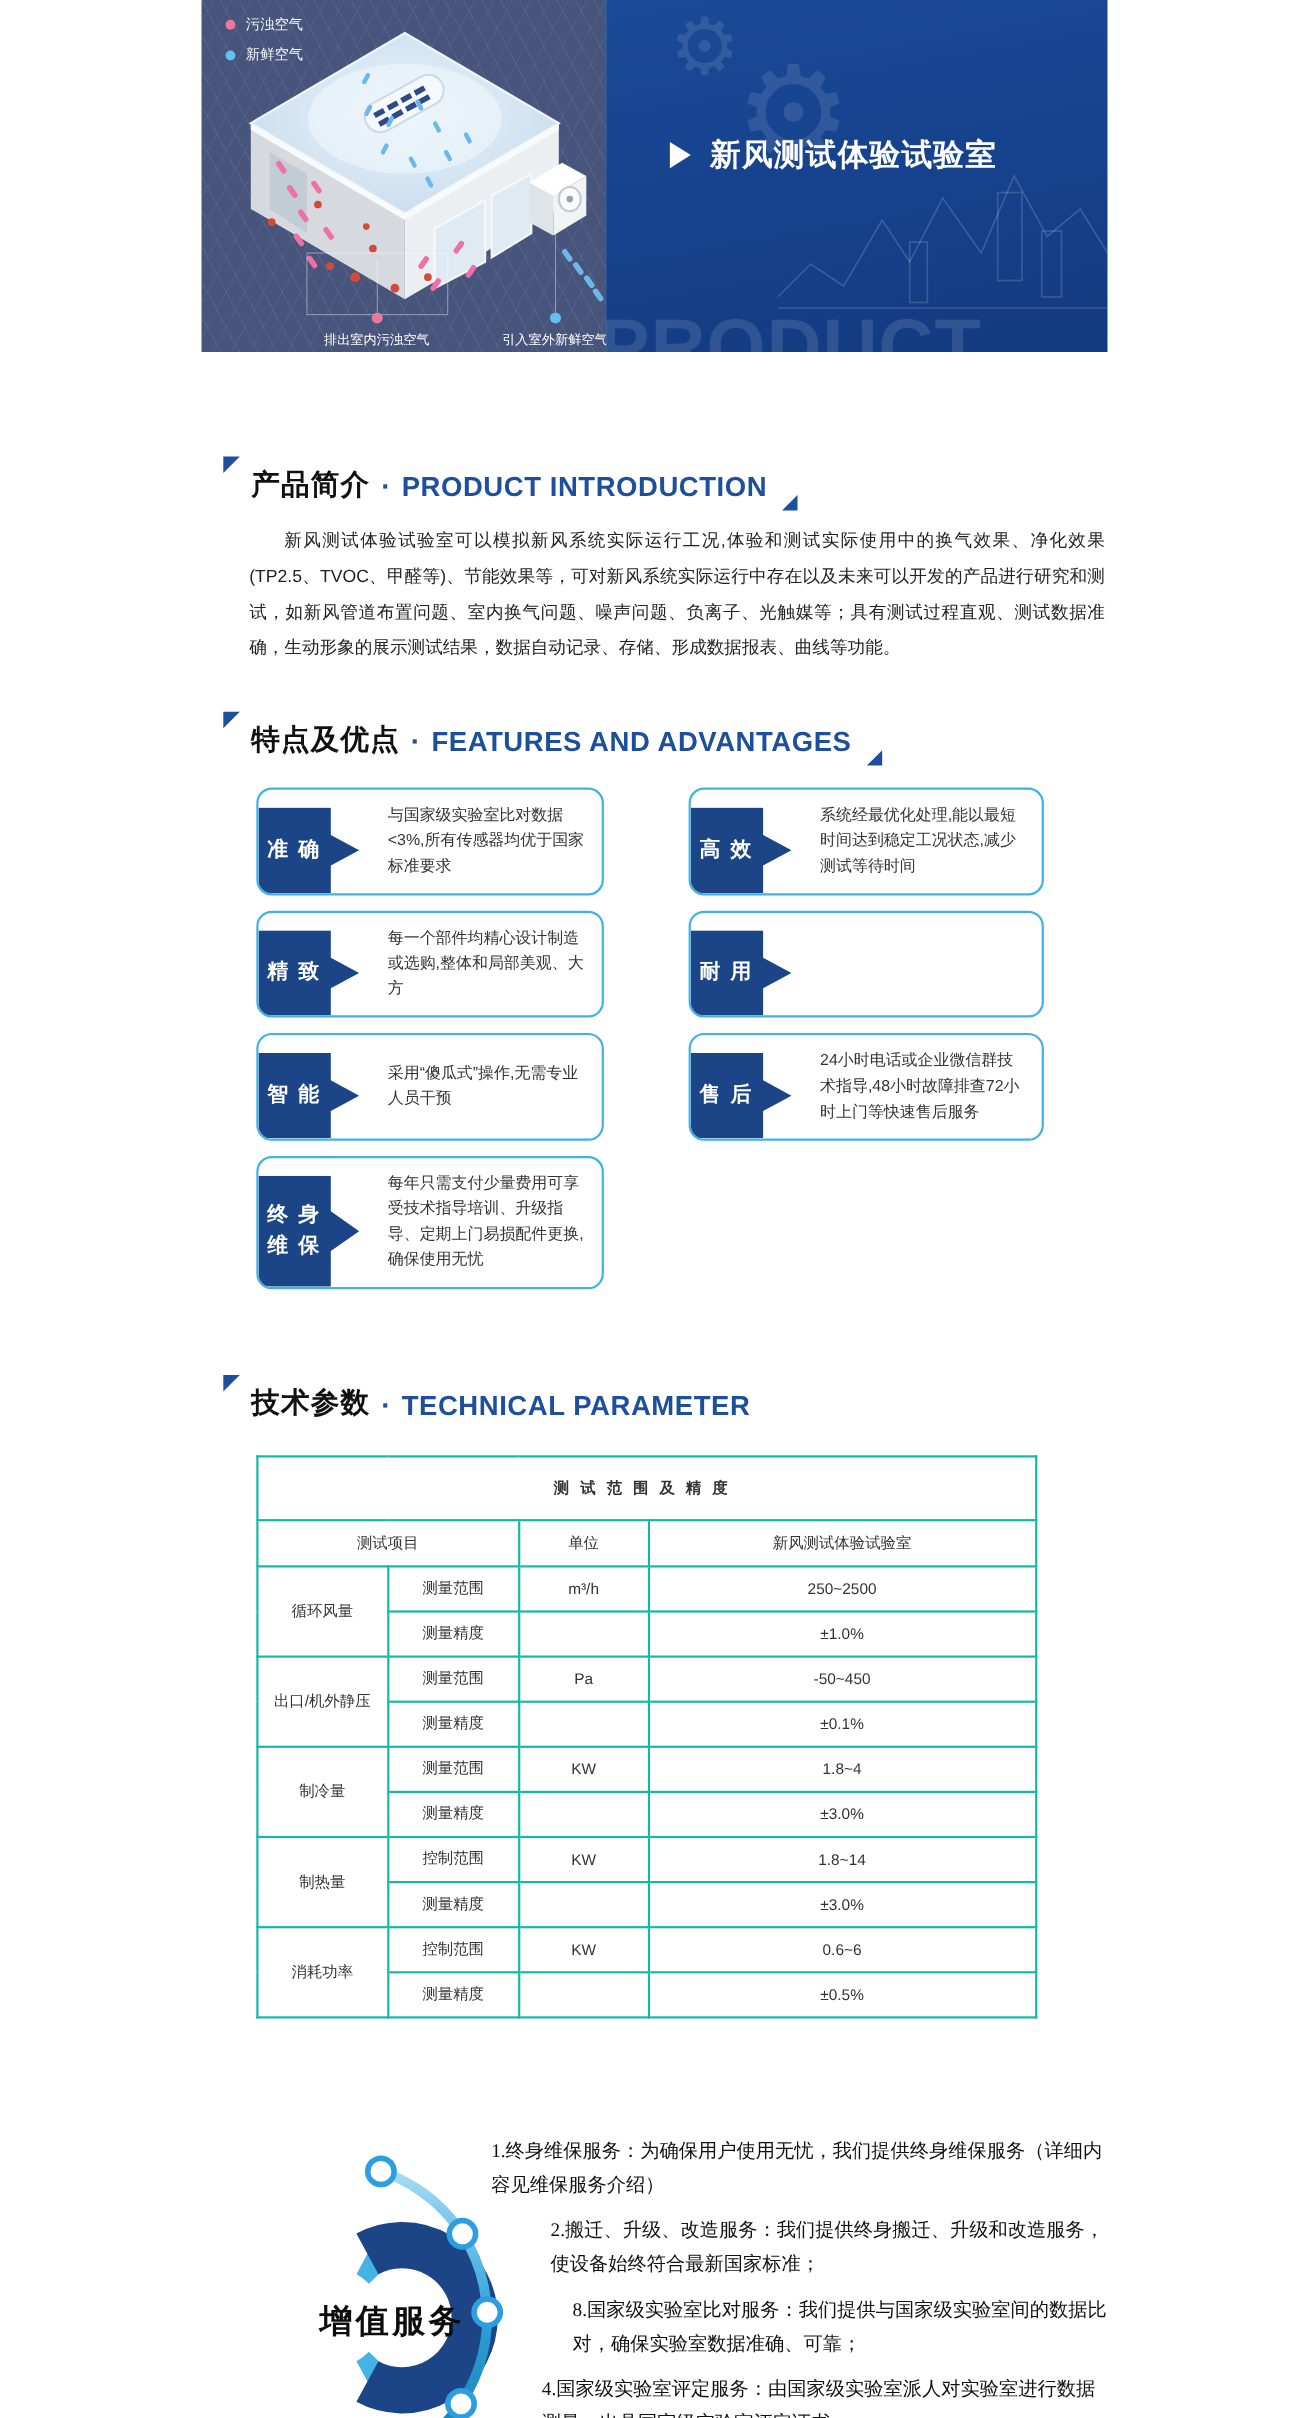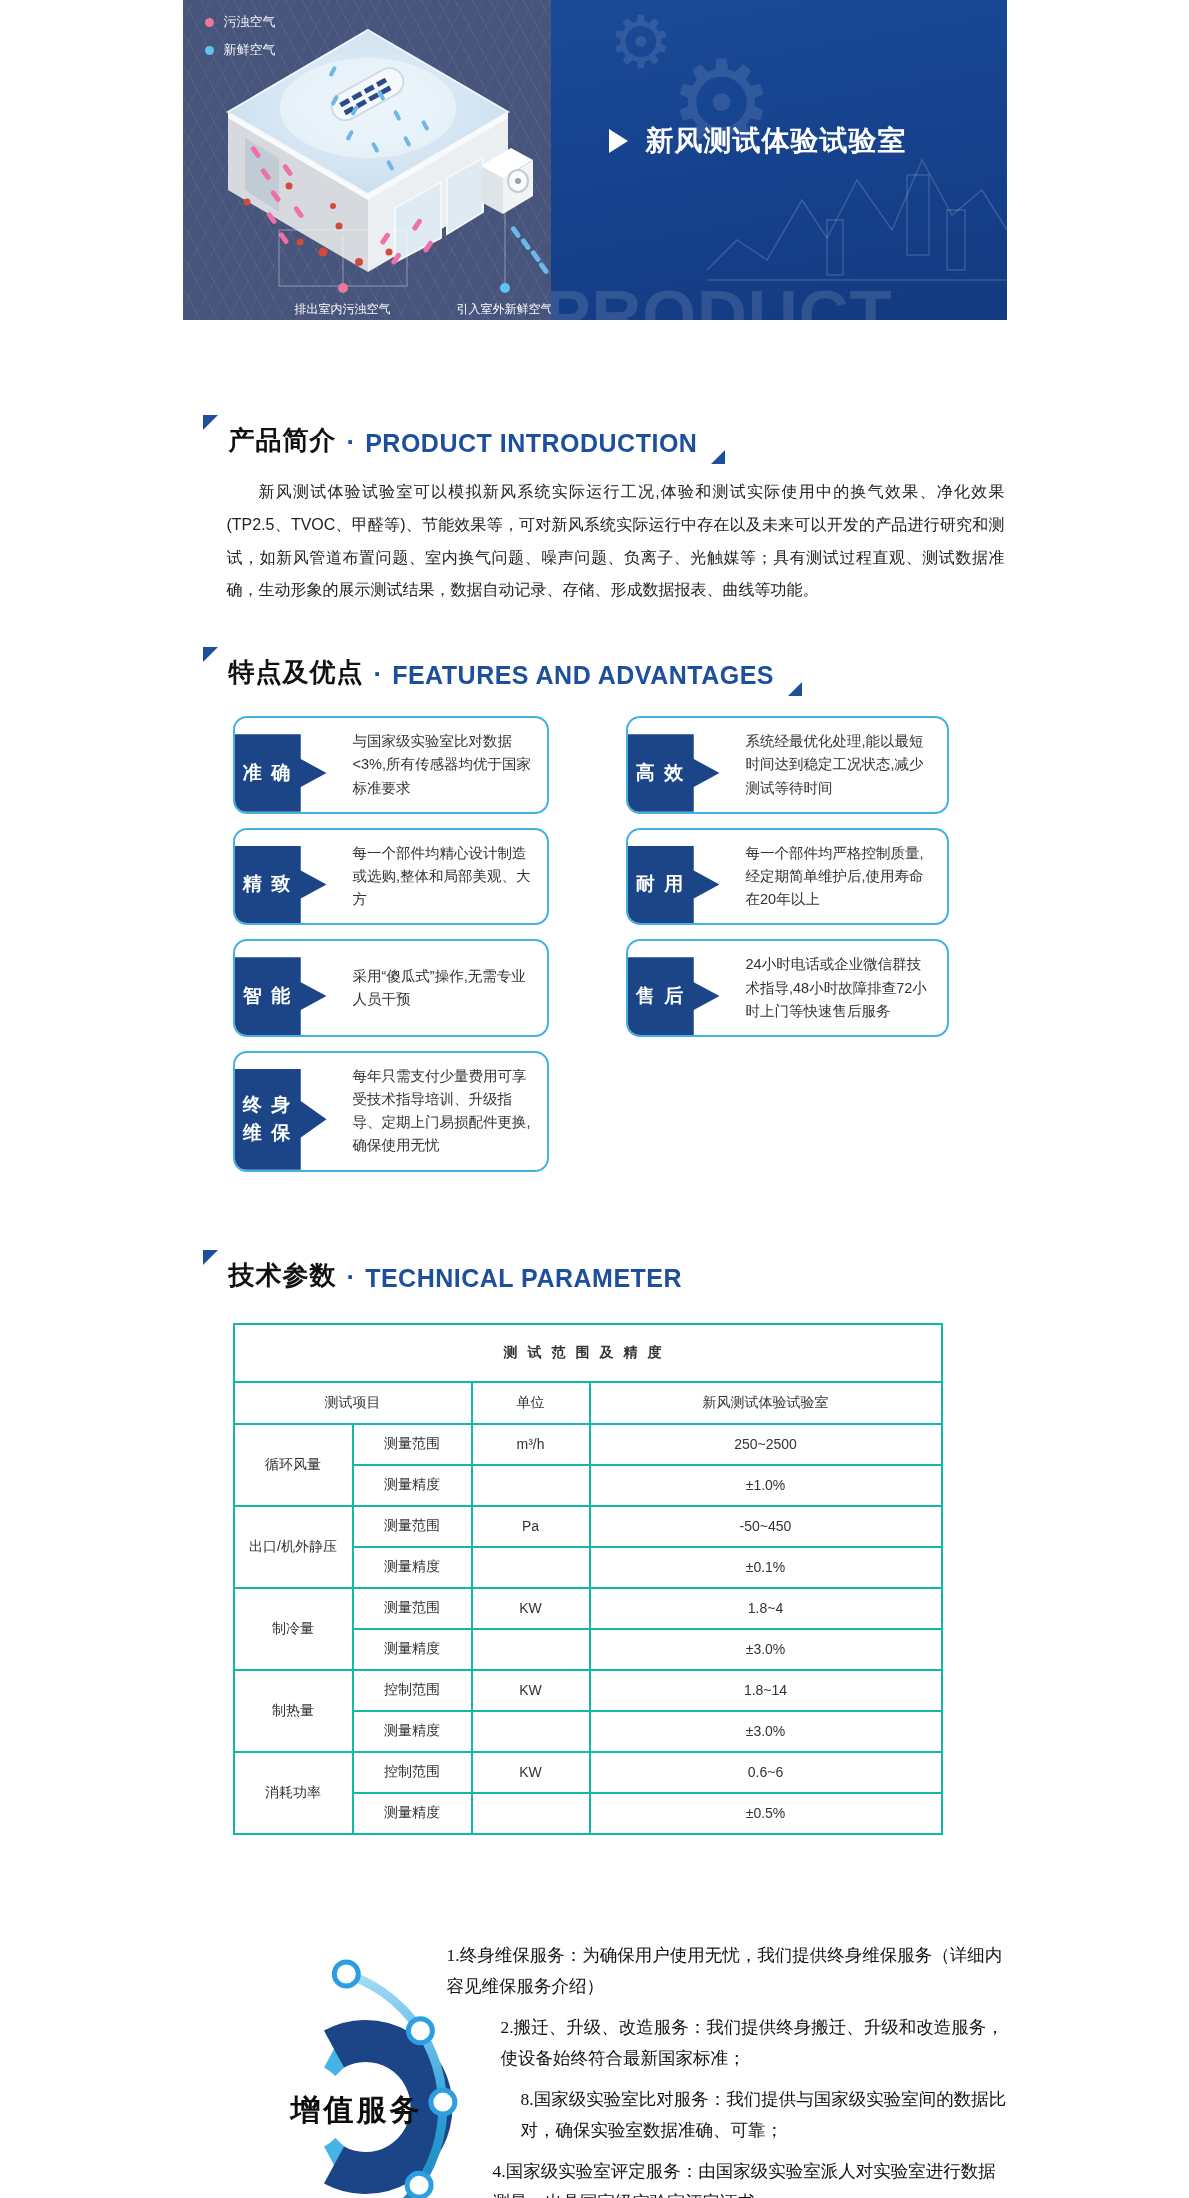--- a/index.html
+++ b/index.html
@@ -264,21 +264,20 @@
     <div class="card">
       <div class="card-tag">
           <span>精 致</span>
         </div>
       <div class="card-text">每一个部件均精心设计制造或选购,整体和局部美观、大方</div>
     </div>
     <div class="card">
       <div class="card-tag">
           <span>耐 用</span>
         </div>
-      <div class="card-text">每一个部件均严格控制质量,经定期简单维护后,使用寿命在20年以上</div>
     </div>
     <div class="card">
       <div class="card-tag">
           <span>智 能</span>
         </div>
       <div class="card-text">采用“傻瓜式”操作,无需专业人员干预</div>
     </div>
     <div class="card">
       <div class="card-tag">
           <span>售 后</span>

